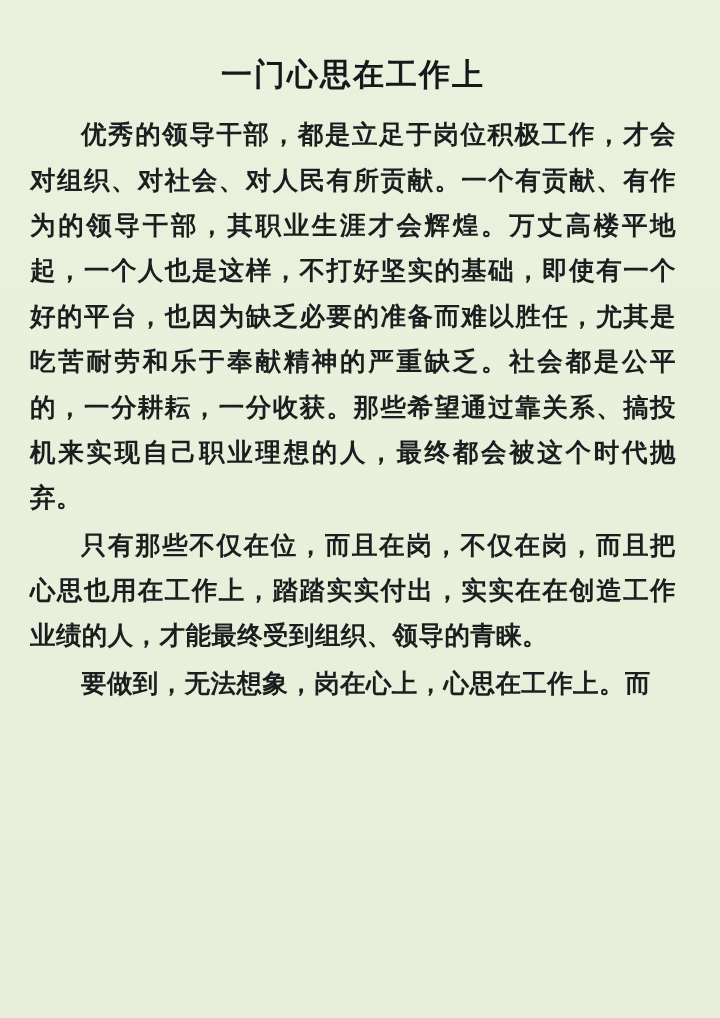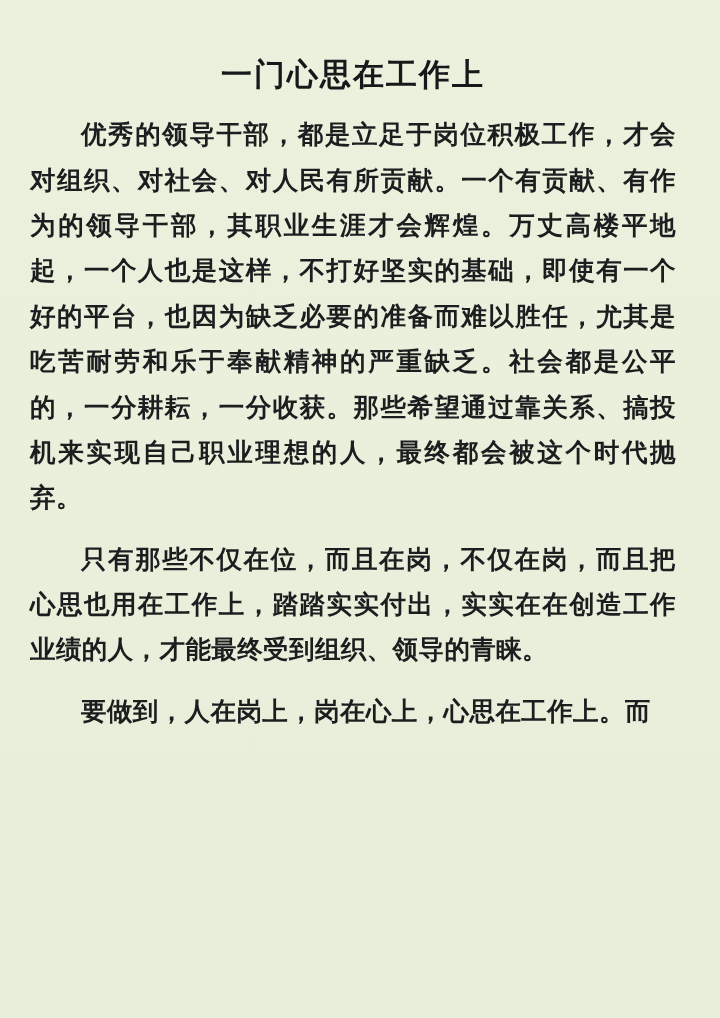--- a/index.html
+++ b/index.html
@@ -38,26 +38,26 @@
     text-justify: inter-character;
     letter-spacing: 0.4px;
     font-weight: 600;
   }
   .para {
     margin: 0;
     text-indent: 2em;
     font-family: Liberation Serif, serif;
   }
   .para + .para {
-    margin-top: 16px;
+    margin-top: 2px;
   }
 </style>
 </head>
 <body>
 
 <div class="page">
   <h1 class="doc-title">一门心思在工作上</h1>
   <div class="body-text">
     <p class="para">优秀的领导干部，都是立足于岗位积极工作，才会对组织、对社会、对人民有所贡献。一个有贡献、有作为的领导干部，其职业生涯才会辉煌。万丈高楼平地起，一个人也是这样，不打好坚实的基础，即使有一个好的平台，也因为缺乏必要的准备而难以胜任，尤其是吃苦耐劳和乐于奉献精神的严重缺乏。社会都是公平的，一分耕耘，一分收获。那些希望通过靠关系、搞投机来实现自己职业理想的人，最终都会被这个时代抛弃。</p>
     <p class="para">只有那些不仅在位，而且在岗，不仅在岗，而且把心思也用在工作上，踏踏实实付出，实实在在创造工作业绩的人，才能最终受到组织、领导的青睐。</p>
-    <p class="para">要做到，人在岗上，岗在心上，心思在工作上。而</p>
+    <p class="para">要做到，无法想象，岗在心上，心思在工作上。而</p>
   </div>
 </div>
 
 </body></html>

